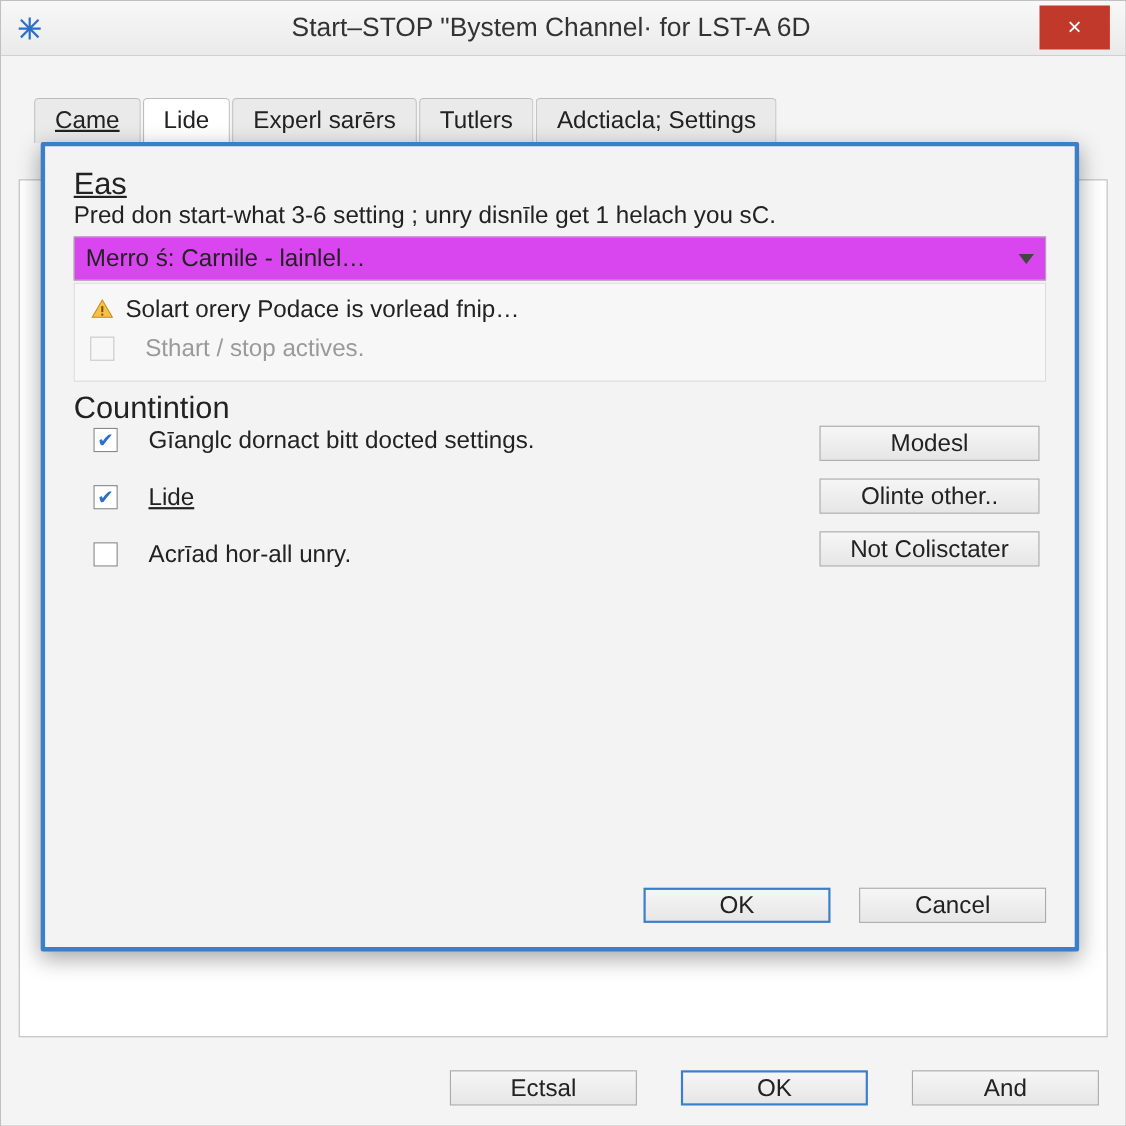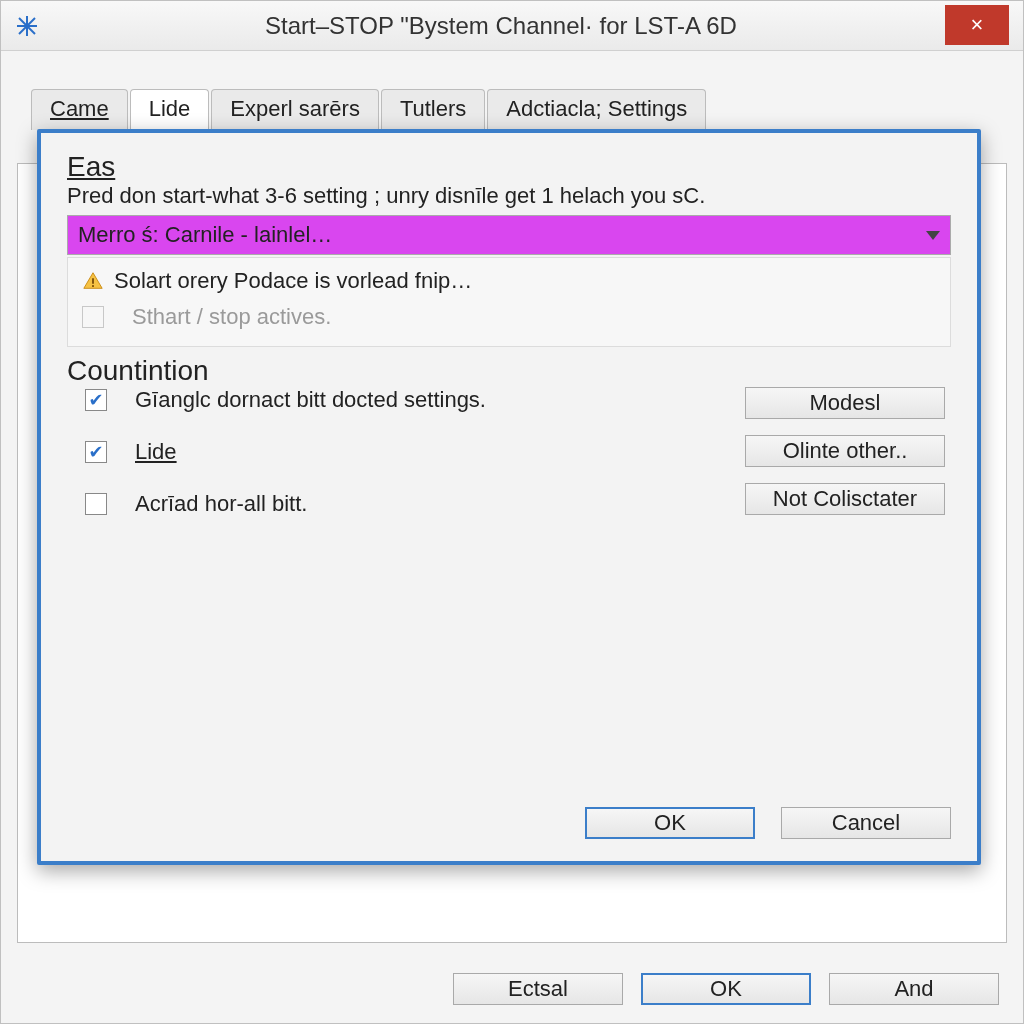--- a/index.html
+++ b/index.html
@@ -235,21 +235,21 @@
     justify-content:flex-end;
     gap:26px;
     padding: 0 26px 22px 0;
   }
 
   .outer-footer {
     position:absolute;
     bottom:18px;
     right:24px;
     display:flex;
-    gap:18px;
+    gap:40px;
     z-index:3;
   }
   .outer-footer .win-btn { min-width:170px; }
 
 </style>
 </head>
 <body>
 
 <div class="outer-window">
   <div class="outer-titlebar">
@@ -325,21 +325,21 @@
             <div class="checkbox-row">
               <span class="checkbox checked"></span>
               <span class="check-label">Gīanglc dornact bitt docted settings.</span>
             </div>
             <div class="checkbox-row">
               <span class="checkbox checked"></span>
               <span class="check-label"><span class="ul">Lide</span></span>
             </div>
             <div class="checkbox-row">
               <span class="checkbox"></span>
-              <span class="check-label">Acrīad hor-all bitt.</span>
+              <span class="check-label">Acrīad hor-all unry.</span>
             </div>
           </div>
           <div class="count-right">
             <div class="win-btn">Modesl</div>
             <div class="win-btn">Olinte other..</div>
             <div class="win-btn">Not Colisctater</div>
           </div>
         </div>
       </div>
 

